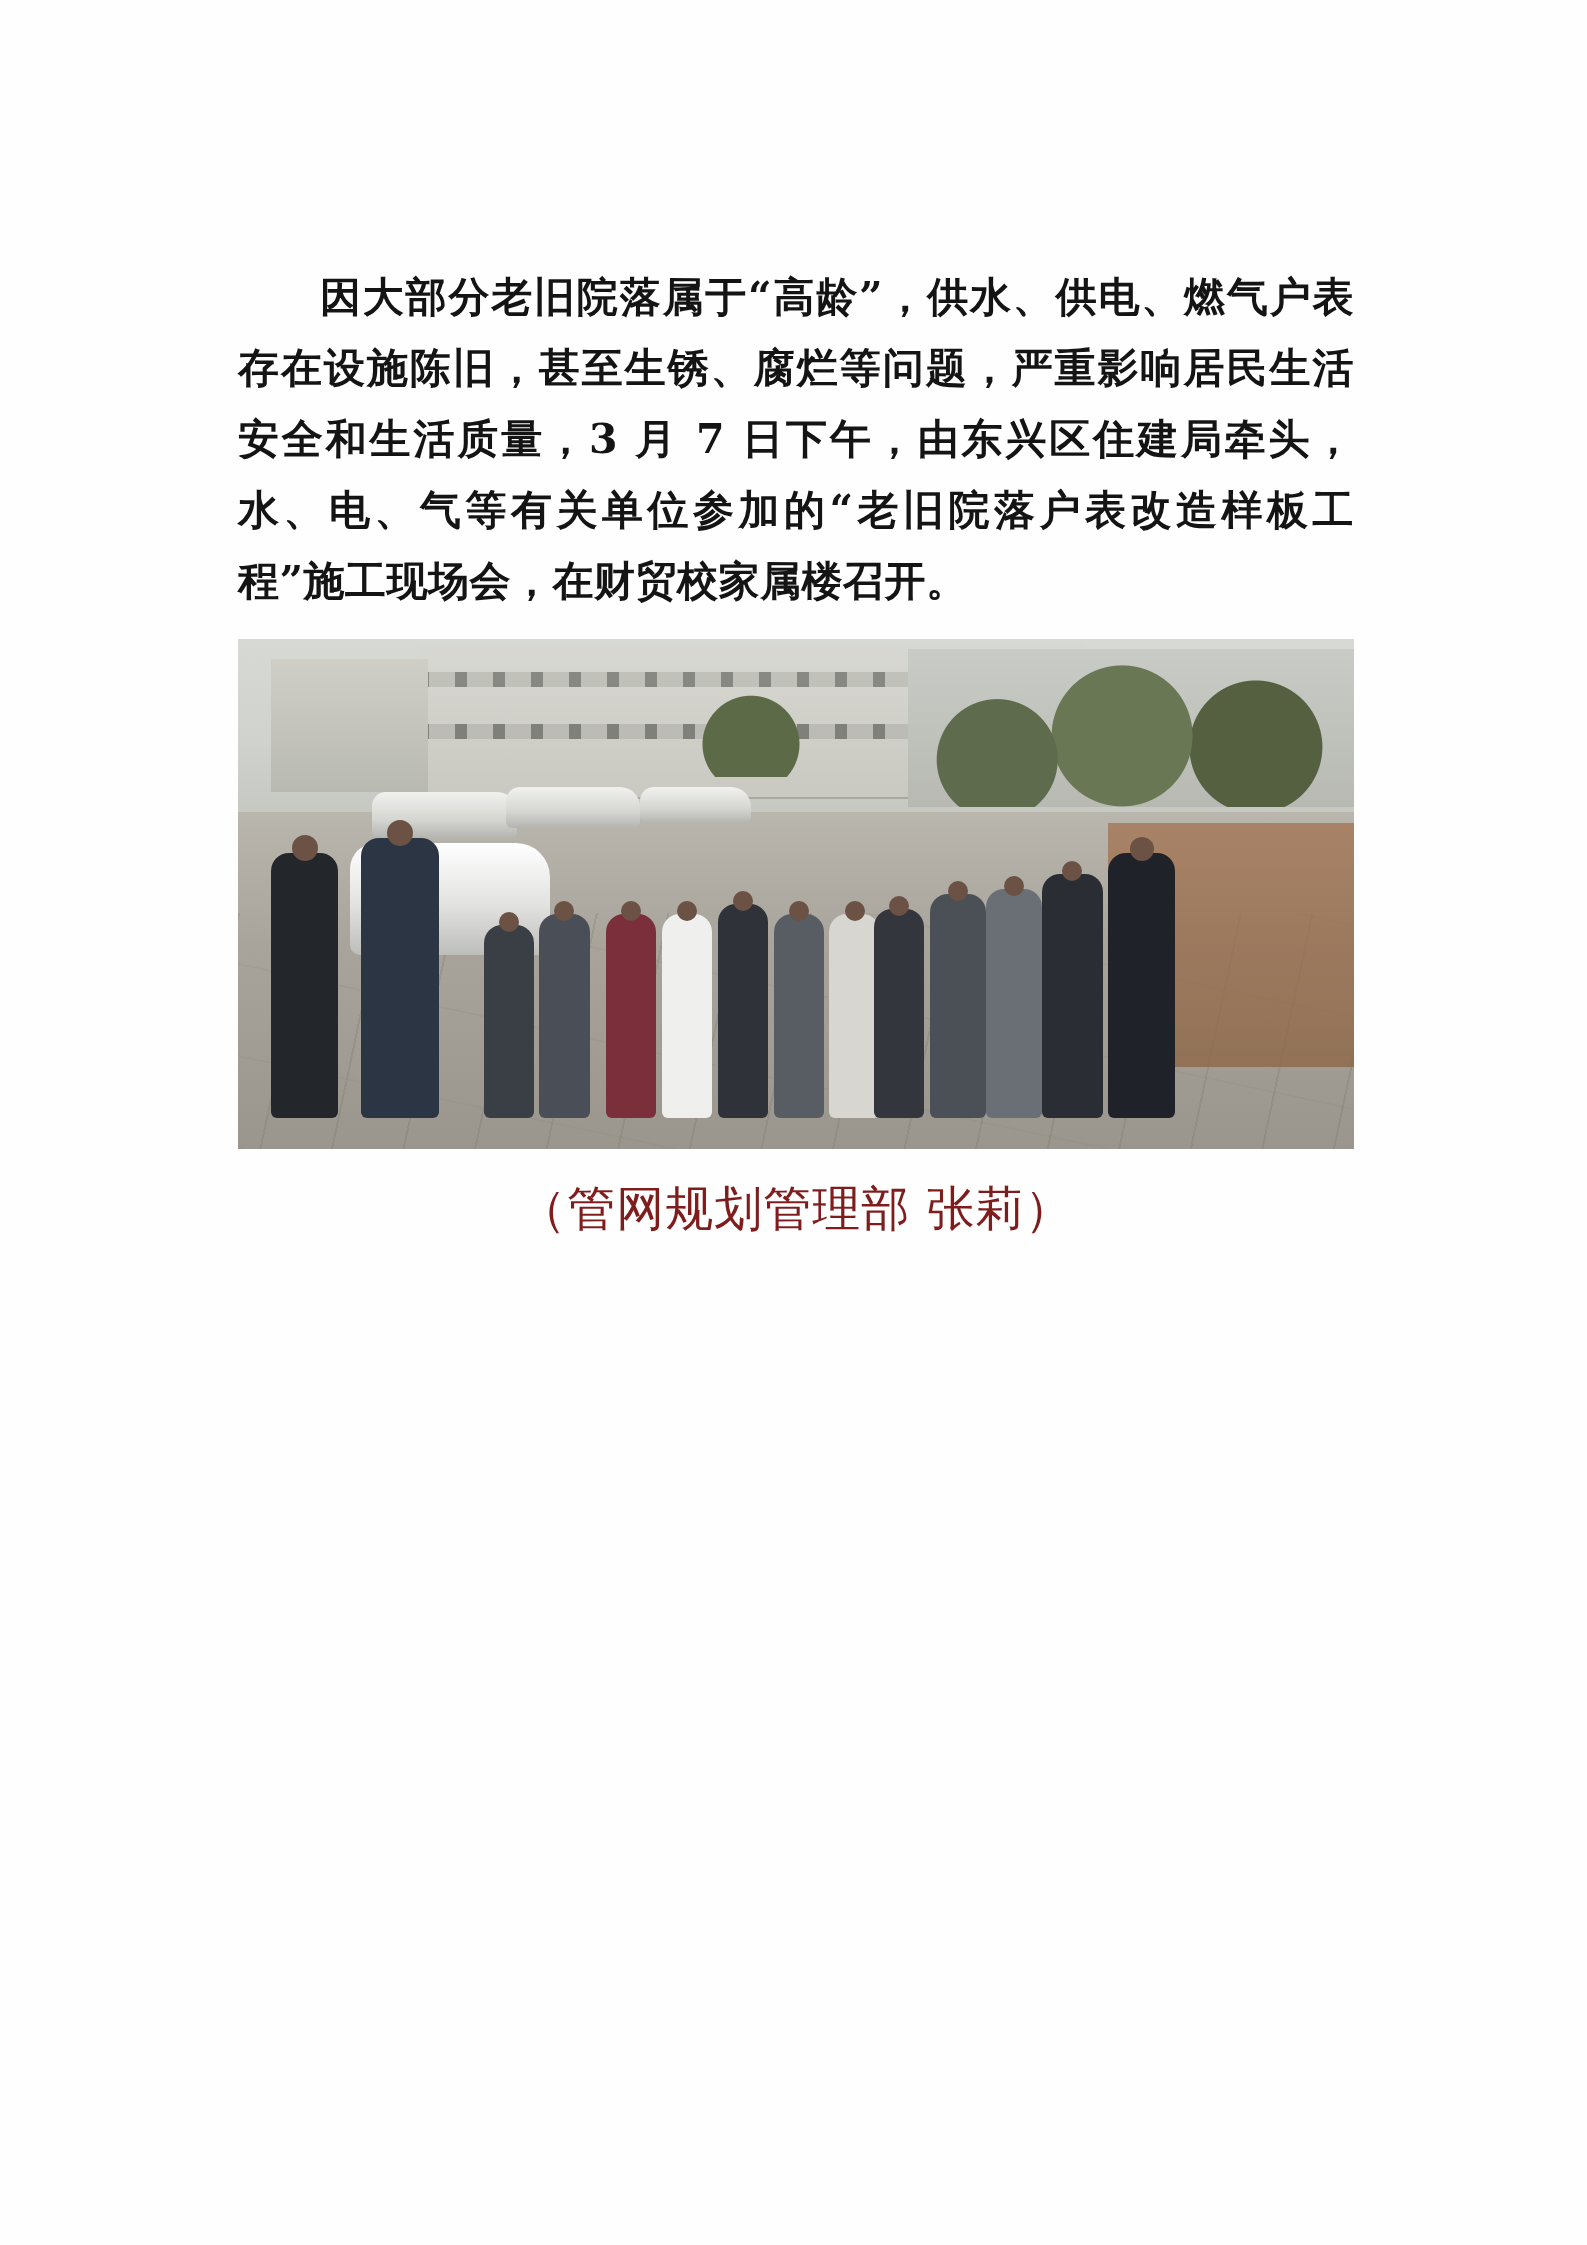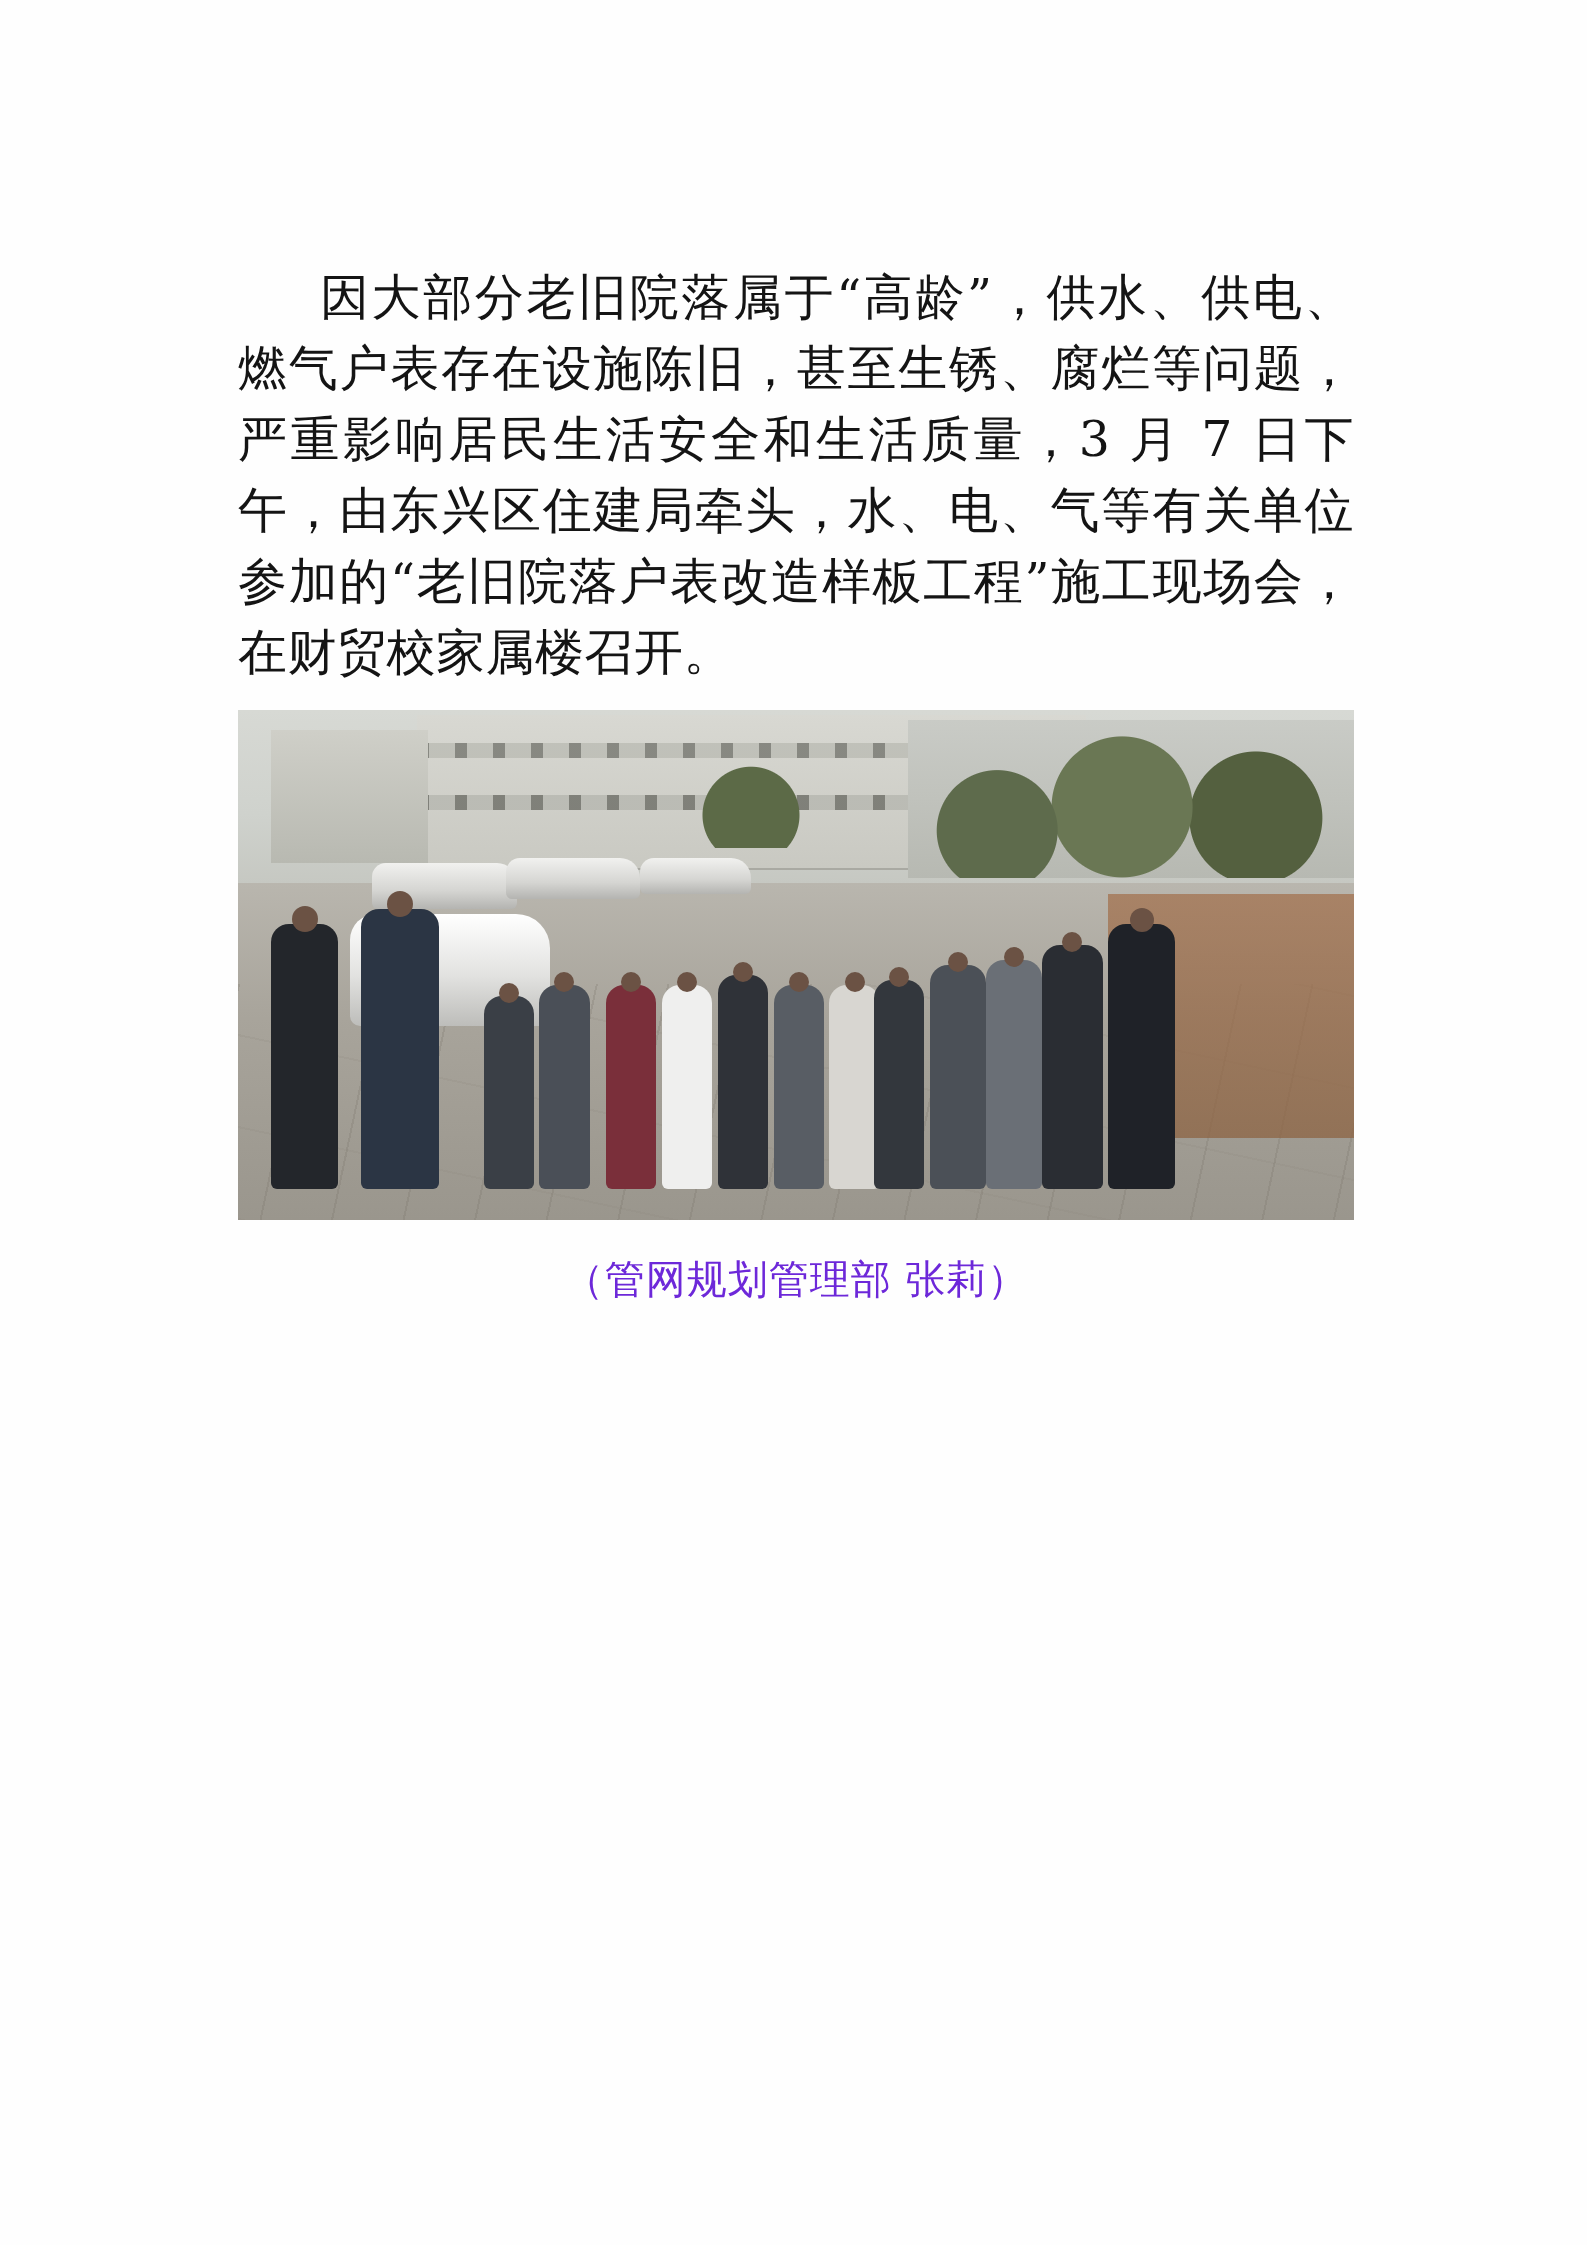--- a/index.html
+++ b/index.html
@@ -21,28 +21,29 @@
     background: #fefefe;
     box-sizing: border-box;
   }
   .content {
     position: absolute;
     left: 238px;
     top: 262px;
     width: 1116px;
   }
   .para {
-    font-size: 49px;
+    font-size: 41px;
     line-height: 71px;
     text-align: justify;
     text-justify: inter-ideograph;
     text-indent: 82px;
     margin: 0 0 4px 0;
     letter-spacing: 0.5px;
     color: #141414;
+    font-weight: bold;
   }
   .photo-wrap {
     margin-top: 22px;
     width: 1116px;
     display: flex;
     justify-content: center;
   }
   .photo {
     position: relative;
     width: 1116px;
@@ -154,24 +155,24 @@
     left: 50%;
     top: -13px;
     width: 20px; height: 20px;
     margin-left: -10px;
     border-radius: 50%;
     background: #6b5244;
   }
   .caption {
     margin-top: 30px;
     text-align: center;
-    font-size: 40px;
+    font-size: 48px;
     line-height: 58px;
     letter-spacing: 1px;
-    color: #6d28d9;
+    color: #7f1d1d;
   }
 </style>
 </head>
 <body>
 
 <div class="page">
   <div class="content">
 
     <p class="para">因大部分老旧院落属于“高龄”，供水、供电、燃气户表存在设施陈旧，甚至生锈、腐烂等问题，严重影响居民生活安全和生活质量，3 月 7 日下午，由东兴区住建局牵头，水、电、气等有关单位参加的“老旧院落户表改造样板工程”施工现场会，在财贸校家属楼召开。</p>
 

